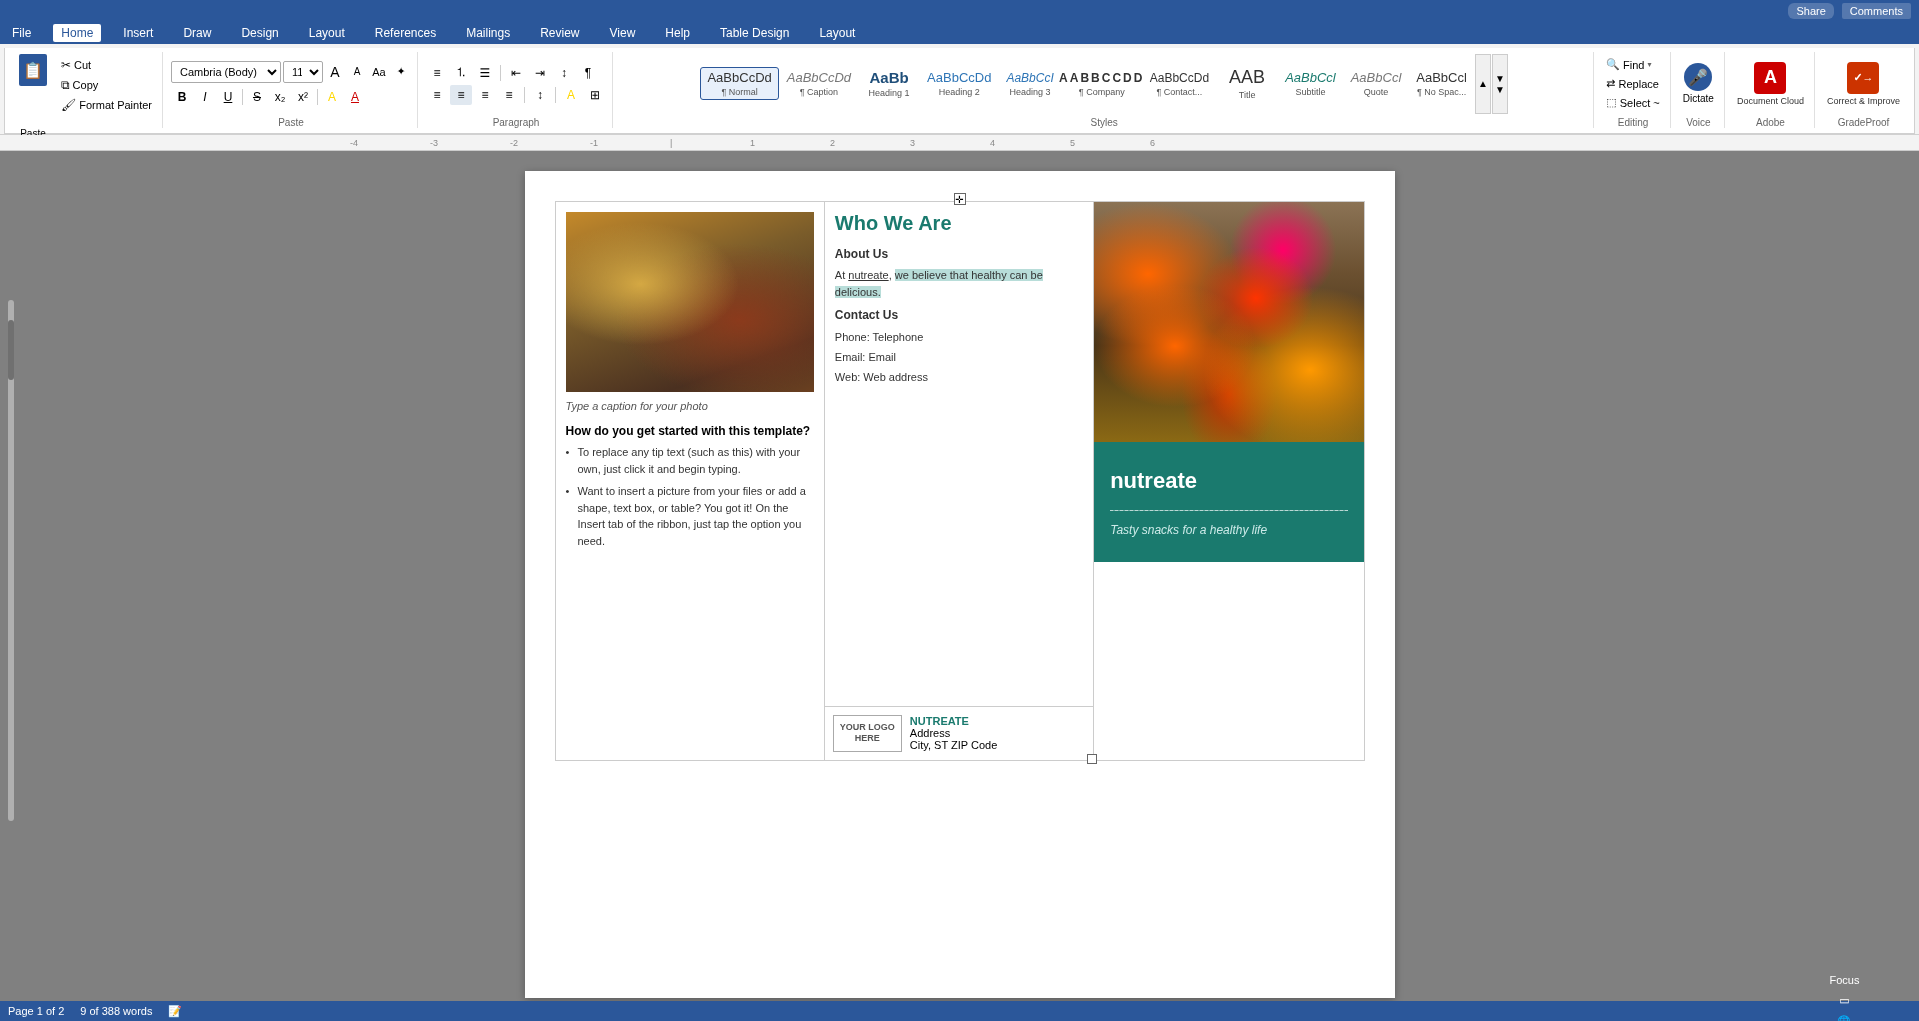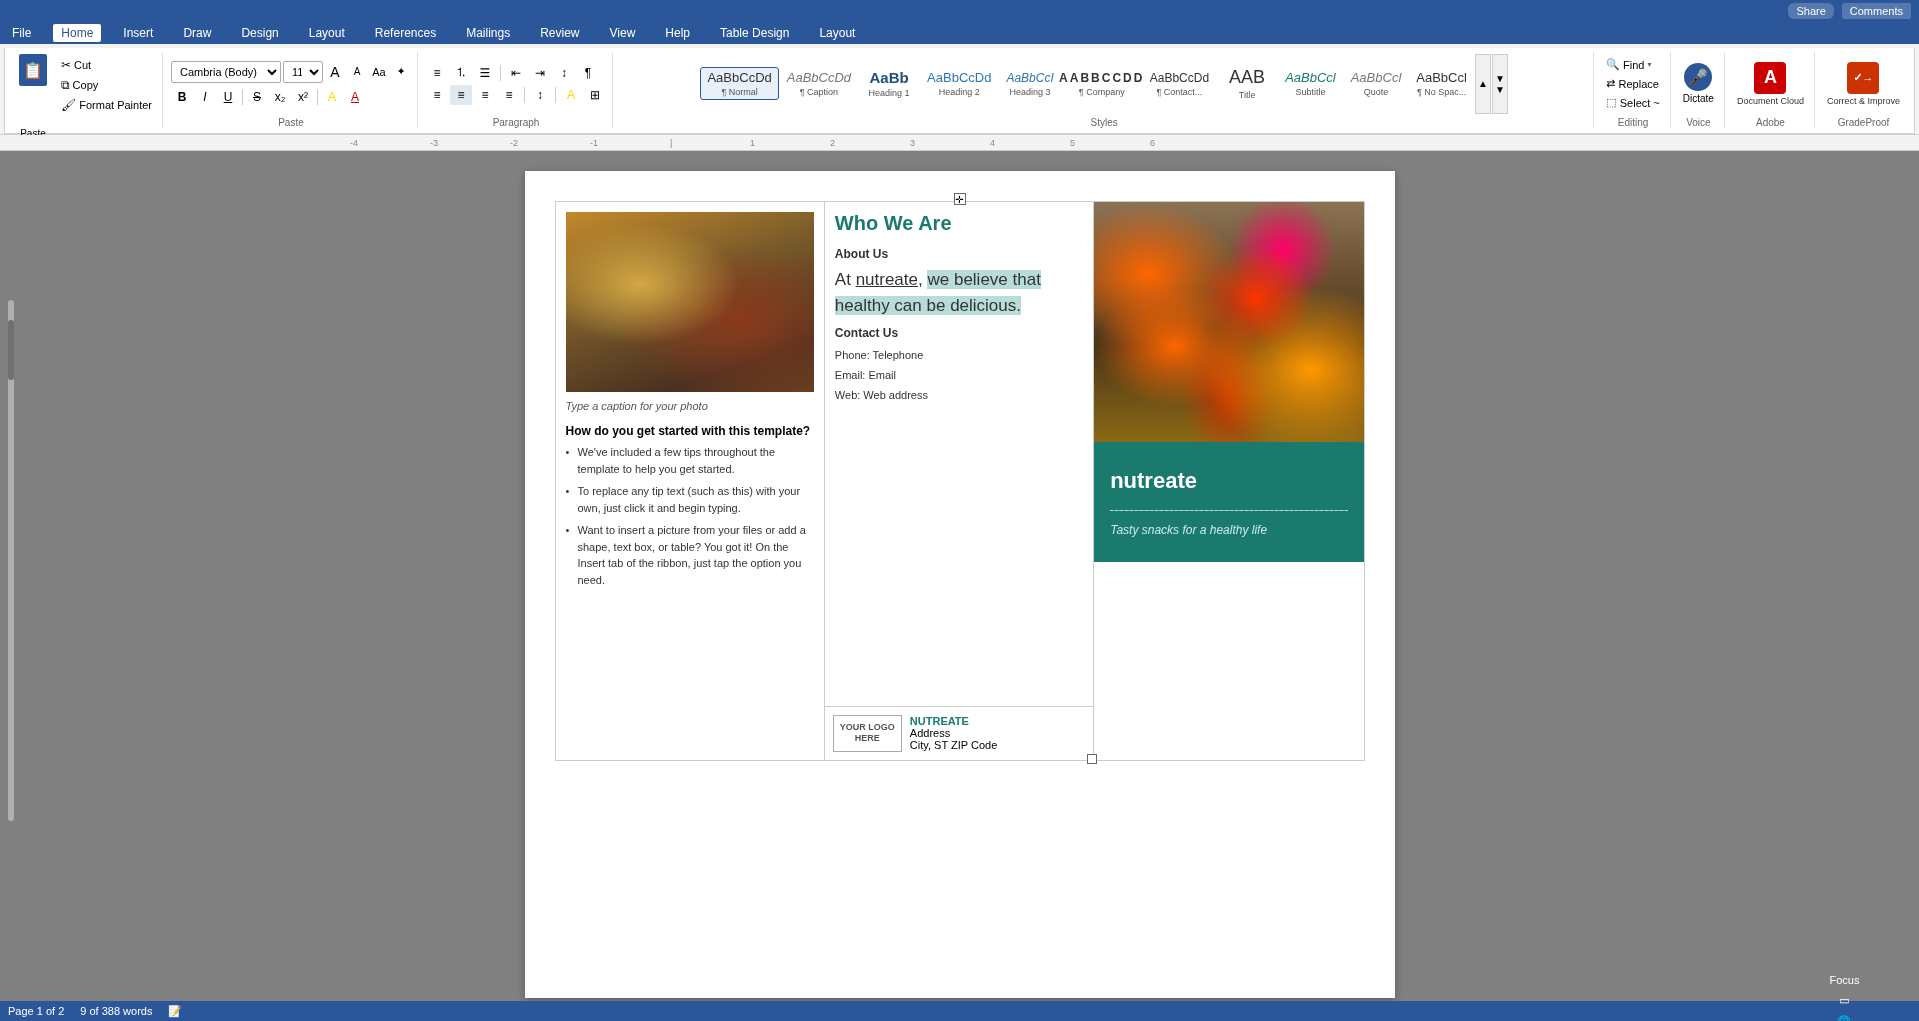--- a/index.html
+++ b/index.html
@@ -268,21 +268,21 @@
       color: #555;
       font-size: 11px;
       margin-bottom: 12px;
     }
     .how-heading {
       font-weight: bold;
       font-size: 12px;
       margin-bottom: 6px;
     }
     .body-text {
-      font-size: 17px;
+      font-size: 11px;
       color: #333;
       line-height: 1.5;
       margin-bottom: 8px;
     }
     .bullet-list {
       list-style: none;
       padding: 0;
     }
     .bullet-list li {
       font-size: 11px;
@@ -803,21 +803,20 @@
 
     <div class="doc-columns">
 
       <div class="doc-col">
         <div class="photo-placeholder">
           <div class="photo-inner"></div>
         </div>
         <div class="photo-caption">Type a caption for your photo</div>
         <div class="how-heading">How do you get started with this template?</div>
         <ul class="bullet-list">
-          <li>We've included a few tips throughout the template to help you get started.</li>
           <li>To replace any tip text (such as this) with your own, just click it and begin typing.</li>
           <li>Want to insert a picture from your files or add a shape, text box, or table? You got it! On the Insert tab of the ribbon, just tap the option you need.</li>
         </ul>
       </div>
 
       <div class="doc-col">
         <div class="middle-col-content">
           <div class="who-heading">Who We Are</div>
           <div class="section-heading">About Us</div>
           <div class="body-text">

